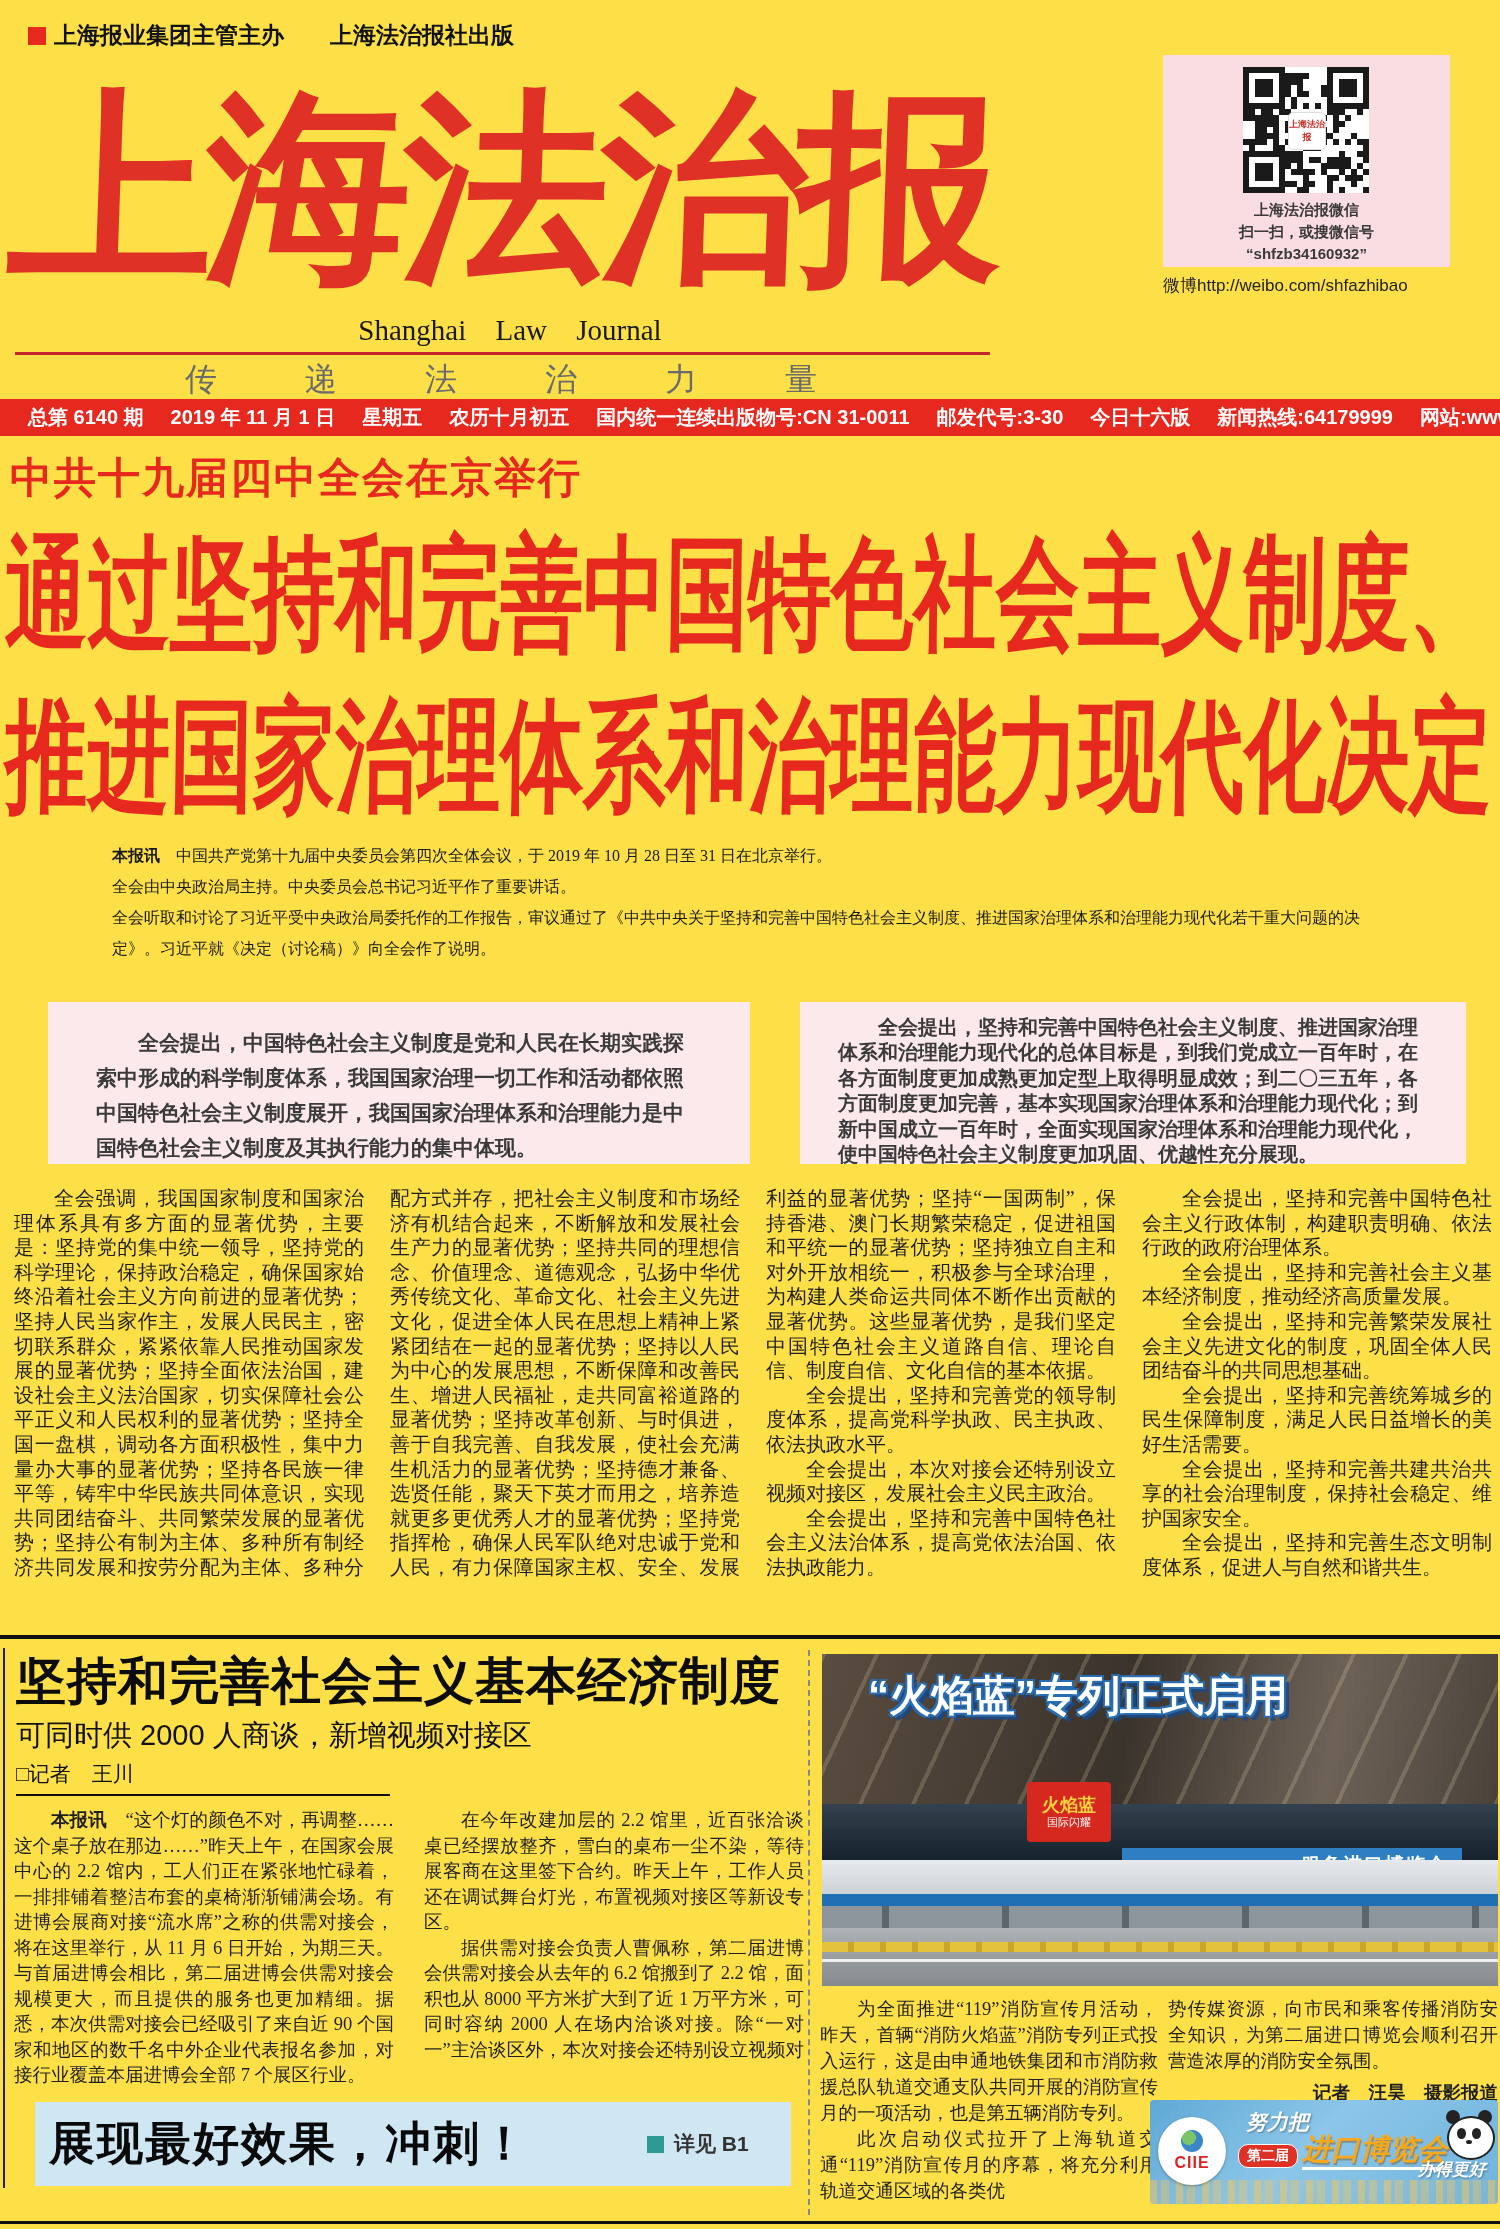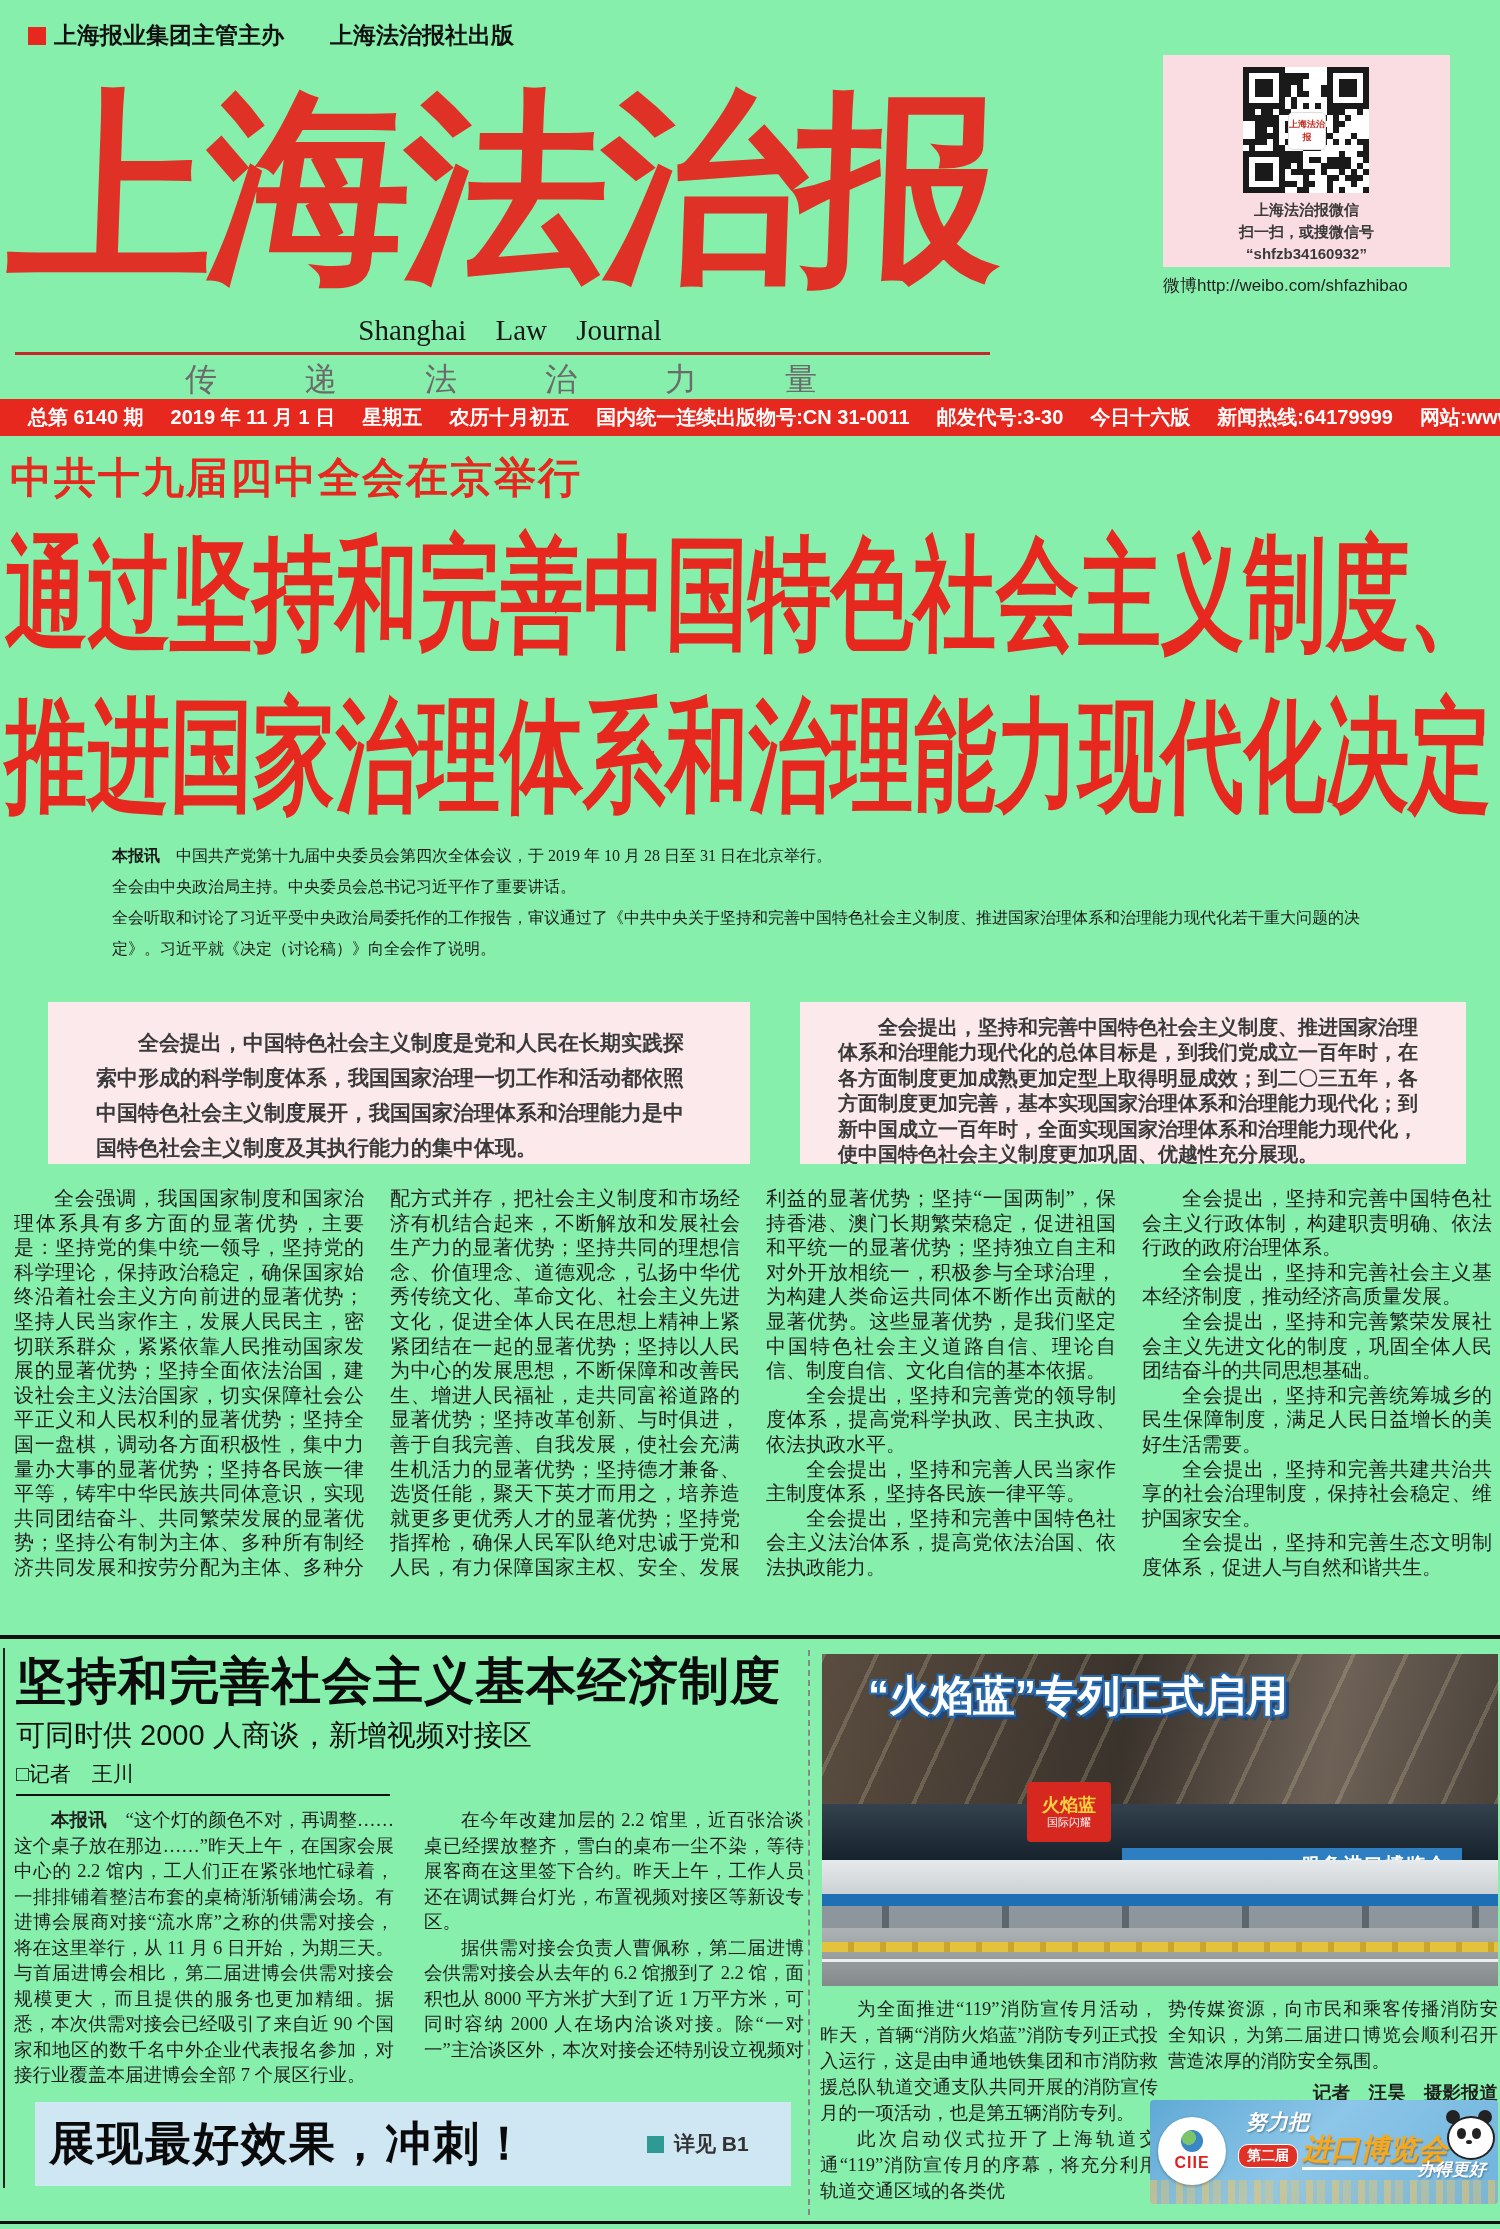--- a/index.html
+++ b/index.html
@@ -1,17 +1,17 @@
 <!DOCTYPE html>
 <html><head>
 <meta charset="utf-8">
 <title>上海法治报</title>
 <style>
   html,body{margin:0;padding:0;background:#e9e9e9;}
-  #page{position:relative;width:1500px;height:2229px;margin:0 auto;background:#86efac;overflow:hidden;
+  #page{position:relative;width:1500px;height:2229px;margin:0 auto;background:#fde047;overflow:hidden;
         font-family:"Liberation Sans","DejaVu Sans",sans-serif;color:#111;}
   .abs{position:absolute;}
 
   
   .publisher{left:28px;top:20px;font-size:23px;font-weight:bold;display:flex;align-items:center;}
   .red-bullet{width:18px;height:18px;background:#e6281e;display:inline-block;margin-right:8px;}
   .publisher .part2{margin-left:46px;}
 
   
   .masthead-title{left:14px;top:48px;width:1010px;height:280px;
@@ -428,21 +428,21 @@
   <div class="abs highlight hi-left">
     <p>全会提出，中国特色社会主义制度是党和人民在长期实践探索中形成的科学制度体系，我国国家治理一切工作和活动都依照中国特色社会主义制度展开，我国国家治理体系和治理能力是中国特色社会主义制度及其执行能力的集中体现。</p>
   </div>
   <div class="abs highlight hi-right">
     <p>全会提出，坚持和完善中国特色社会主义制度、推进国家治理体系和治理能力现代化的总体目标是，到我们党成立一百年时，在各方面制度更加成熟更加定型上取得明显成效；到二〇三五年，各方面制度更加完善，基本实现国家治理体系和治理能力现代化；到新中国成立一百年时，全面实现国家治理体系和治理能力现代化，使中国特色社会主义制度更加巩固、优越性充分展现。</p>
   </div>
 
   <div class="abs body-cols">
     <p>全会强调，我国国家制度和国家治理体系具有多方面的显著优势，主要是：坚持党的集中统一领导，坚持党的科学理论，保持政治稳定，确保国家始终沿着社会主义方向前进的显著优势；坚持人民当家作主，发展人民民主，密切联系群众，紧紧依靠人民推动国家发展的显著优势；坚持全面依法治国，建设社会主义法治国家，切实保障社会公平正义和人民权利的显著优势；坚持全国一盘棋，调动各方面积极性，集中力量办大事的显著优势；坚持各民族一律平等，铸牢中华民族共同体意识，实现共同团结奋斗、共同繁荣发展的显著优势；坚持公有制为主体、多种所有制经济共同发展和按劳分配为主体、多种分配方式并存，把社会主义制度和市场经济有机结合起来，不断解放和发展社会生产力的显著优势；坚持共同的理想信念、价值理念、道德观念，弘扬中华优秀传统文化、革命文化、社会主义先进文化，促进全体人民在思想上精神上紧紧团结在一起的显著优势；坚持以人民为中心的发展思想，不断保障和改善民生、增进人民福祉，走共同富裕道路的显著优势；坚持改革创新、与时俱进，善于自我完善、自我发展，使社会充满生机活力的显著优势；坚持德才兼备、选贤任能，聚天下英才而用之，培养造就更多更优秀人才的显著优势；坚持党指挥枪，确保人民军队绝对忠诚于党和人民，有力保障国家主权、安全、发展利益的显著优势；坚持“一国两制”，保持香港、澳门长期繁荣稳定，促进祖国和平统一的显著优势；坚持独立自主和对外开放相统一，积极参与全球治理，为构建人类命运共同体不断作出贡献的显著优势。这些显著优势，是我们坚定中国特色社会主义道路自信、理论自信、制度自信、文化自信的基本依据。</p>
     <p>全会提出，坚持和完善党的领导制度体系，提高党科学执政、民主执政、依法执政水平。</p>
-    <p>全会提出，坚持和完善人民当家作主制度体系，坚持各民族一律平等。</p>
+    <p>全会提出，本次对接会还特别设立视频对接区，发展社会主义民主政治。</p>
     <p>全会提出，坚持和完善中国特色社会主义法治体系，提高党依法治国、依法执政能力。</p>
     <p>全会提出，坚持和完善中国特色社会主义行政体制，构建职责明确、依法行政的政府治理体系。</p>
     <p>全会提出，坚持和完善社会主义基本经济制度，推动经济高质量发展。</p>
     <p>全会提出，坚持和完善繁荣发展社会主义先进文化的制度，巩固全体人民团结奋斗的共同思想基础。</p>
     <p>全会提出，坚持和完善统筹城乡的民生保障制度，满足人民日益增长的美好生活需要。</p>
     <p>全会提出，坚持和完善共建共治共享的社会治理制度，保持社会稳定、维护国家安全。</p>
     <p>全会提出，坚持和完善生态文明制度体系，促进人与自然和谐共生。</p>
 
   </div>
 

